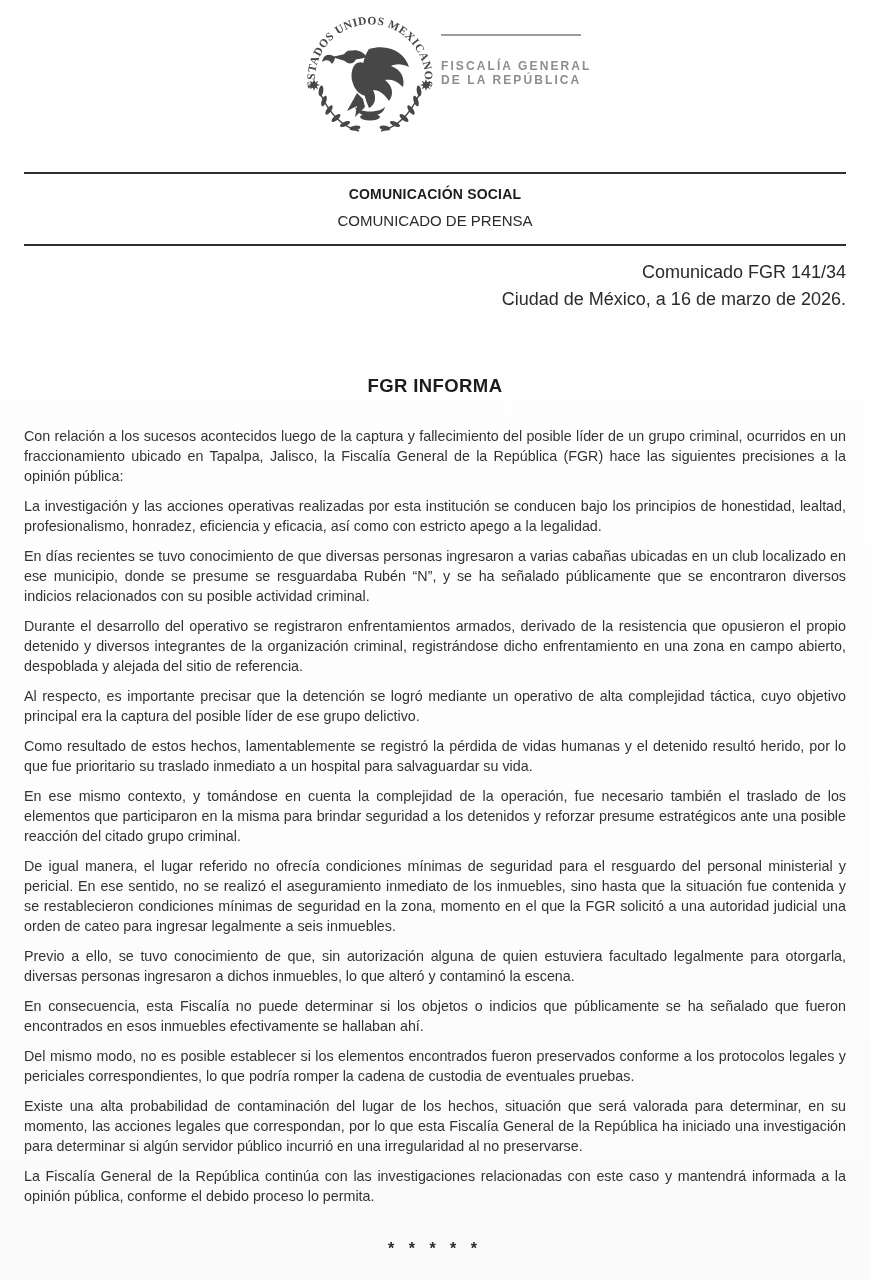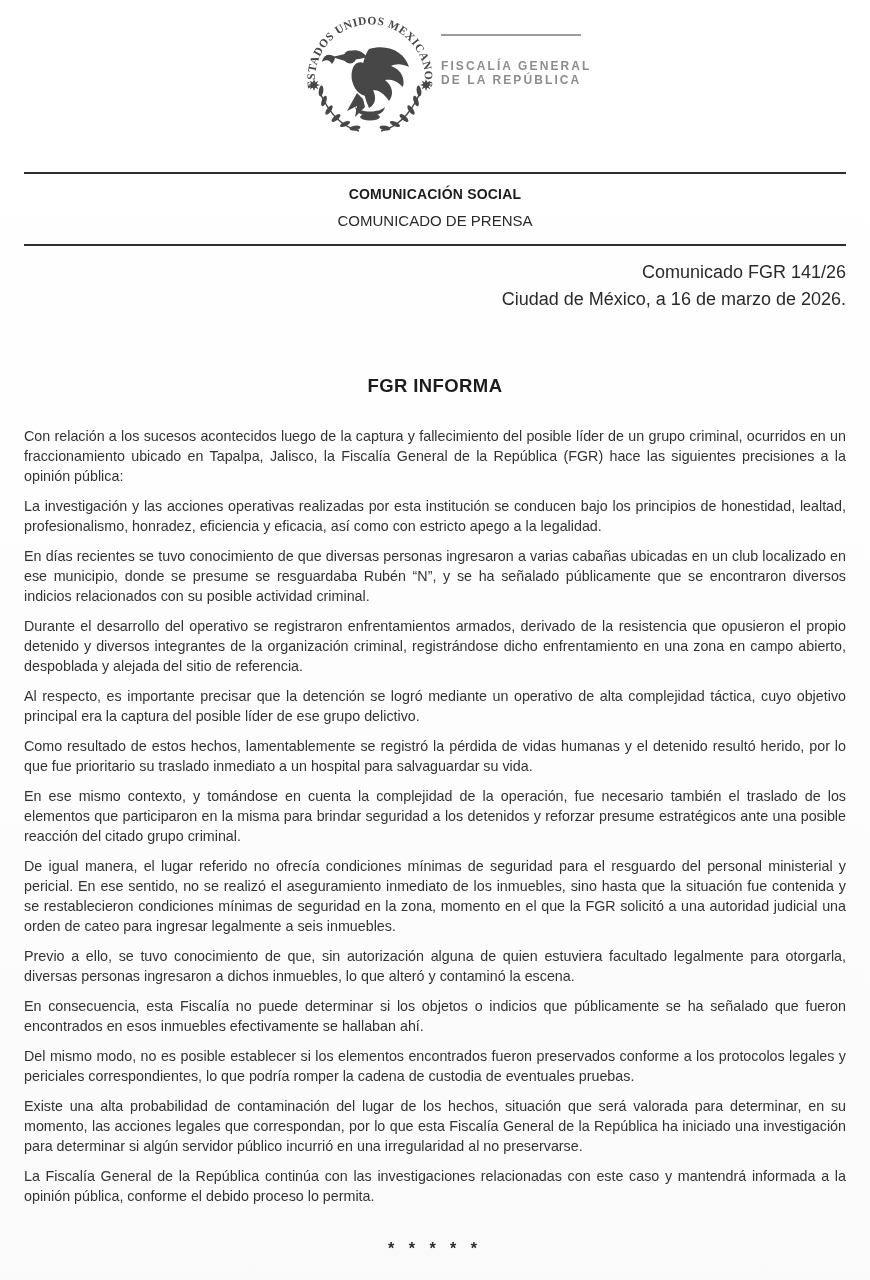--- a/index.html
+++ b/index.html
@@ -141,21 +141,21 @@
   <hr class="rule top">
 
   <div class="masthead">
     <div class="masthead-title">COMUNICACIÓN SOCIAL</div>
     <div class="masthead-subtitle">COMUNICADO DE PRENSA</div>
   </div>
 
   <hr class="rule">
 
   <div class="meta">
-    <div>Comunicado FGR 141/26</div>
+    <div>Comunicado FGR 141/34</div>
     <div>Ciudad de México, a 16 de marzo de 2026.</div>
   </div>
 
   <h1 class="doc-title">FGR INFORMA</h1>
 
   <main class="doc-body">
     <p>Con relación a los sucesos acontecidos luego de la captura y fallecimiento del posible líder de un grupo criminal, ocurridos en un fraccionamiento ubicado en Tapalpa, Jalisco, la Fiscalía General de la República (FGR) hace las siguientes precisiones a la opinión pública:</p>
     <p>La investigación y las acciones operativas realizadas por esta institución se conducen bajo los principios de honestidad, lealtad, profesionalismo, honradez, eficiencia y eficacia, así como con estricto apego a la legalidad.</p>
     <p>En días recientes se tuvo conocimiento de que diversas personas ingresaron a varias cabañas ubicadas en un club localizado en ese municipio, donde se presume se resguardaba Rubén “N”, y se ha señalado públicamente que se encontraron diversos indicios relacionados con su posible actividad criminal.</p>
     <p>Durante el desarrollo del operativo se registraron enfrentamientos armados, derivado de la resistencia que opusieron el propio detenido y diversos integrantes de la organización criminal, registrándose dicho enfrentamiento en una zona en campo abierto, despoblada y alejada del sitio de referencia.</p>

